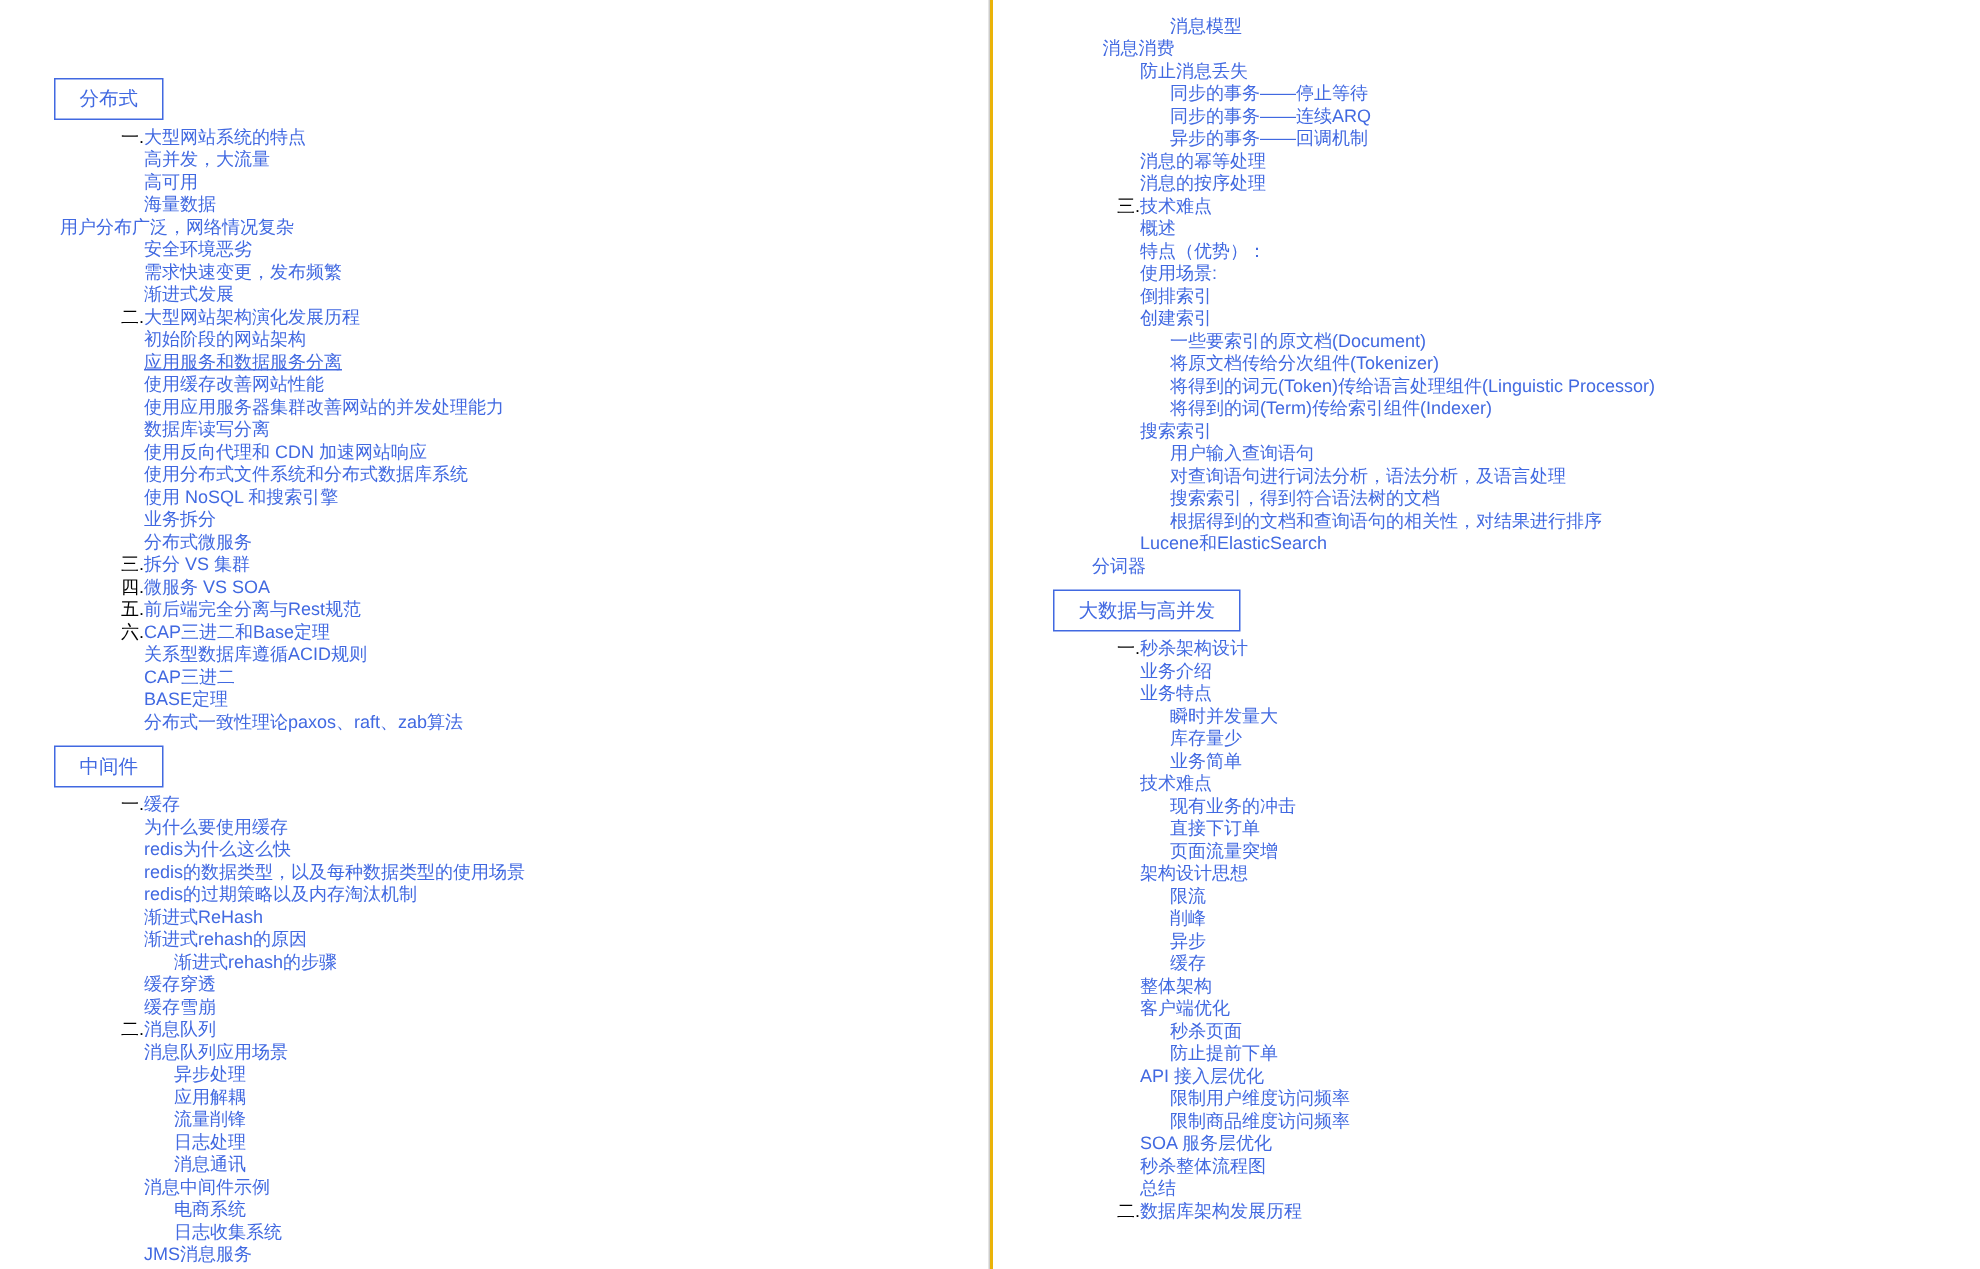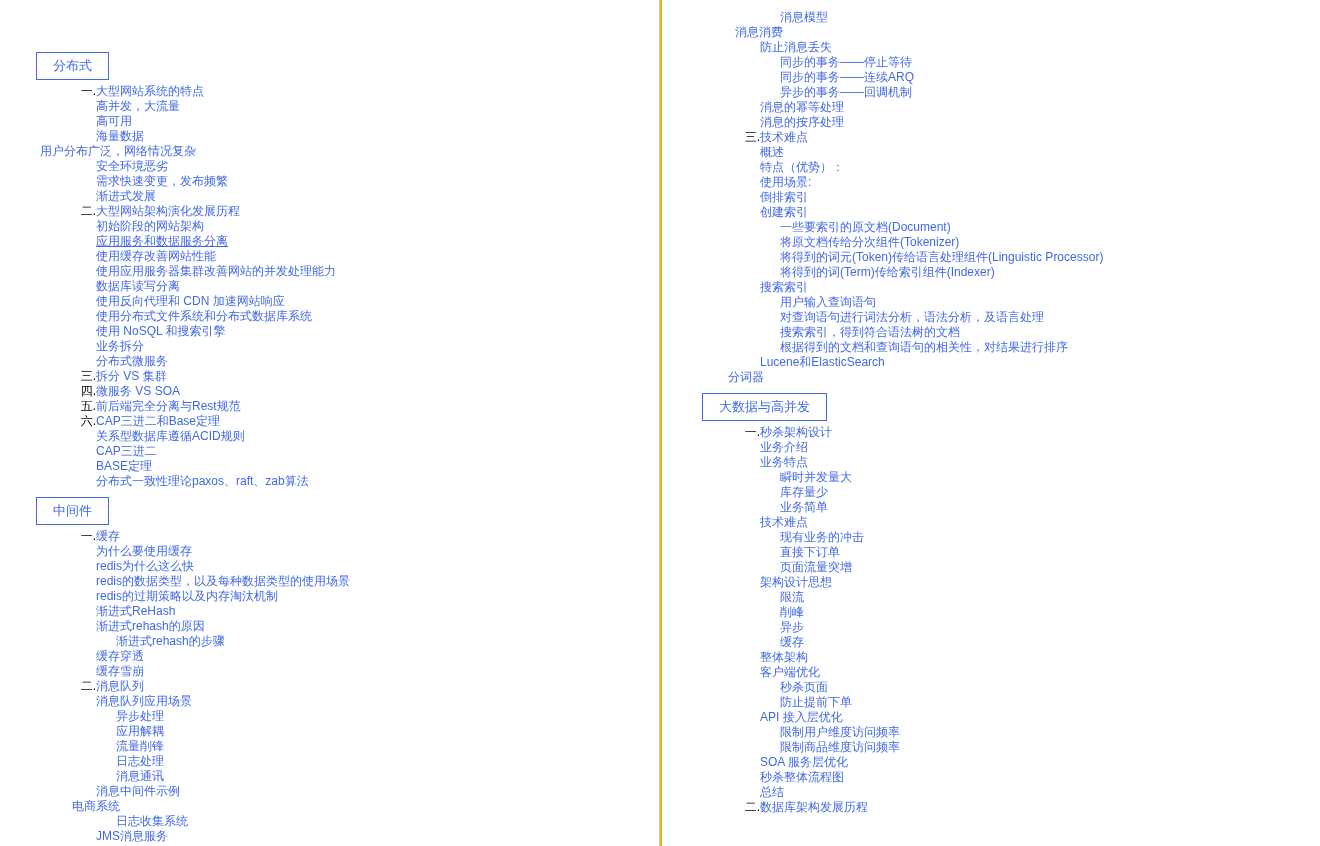--- a/index.html
+++ b/index.html
@@ -115,21 +115,21 @@
         <li class="toc-item" style="padding-left: 96px;"><a>缓存穿透</a></li>
         <li class="toc-item" style="padding-left: 96px;"><a>缓存雪崩</a></li>
         <li class="toc-item" style="padding-left: 76px;"><span class="num-prefix">二.</span><a>消息队列</a></li>
         <li class="toc-item" style="padding-left: 96px;"><a>消息队列应用场景</a></li>
         <li class="toc-item" style="padding-left: 116px;"><a>异步处理</a></li>
         <li class="toc-item" style="padding-left: 116px;"><a>应用解耦</a></li>
         <li class="toc-item" style="padding-left: 116px;"><a>流量削锋</a></li>
         <li class="toc-item" style="padding-left: 116px;"><a>日志处理</a></li>
         <li class="toc-item" style="padding-left: 116px;"><a>消息通讯</a></li>
         <li class="toc-item" style="padding-left: 96px;"><a>消息中间件示例</a></li>
-        <li class="toc-item" style="padding-left: 72px;"><a>电商系统</a></li>
+        <li class="toc-item" style="padding-left: 116px;"><a>电商系统</a></li>
         <li class="toc-item" style="padding-left: 116px;"><a>日志收集系统</a></li>
         <li class="toc-item" style="padding-left: 96px;"><a>JMS消息服务</a></li>
       </ul>
   </div>
   <div class="column column-right">
     <div style="height:10px;"></div>
     <ul class="toc-list" id="right-list-top">
         <li class="toc-item" style="padding-left: 118px;"><a>消息模型</a></li>
         <li class="toc-item" style="padding-left: 73px;"><a>消息消费</a></li>
         <li class="toc-item" style="padding-left: 98px;"><a>防止消息丢失</a></li>

